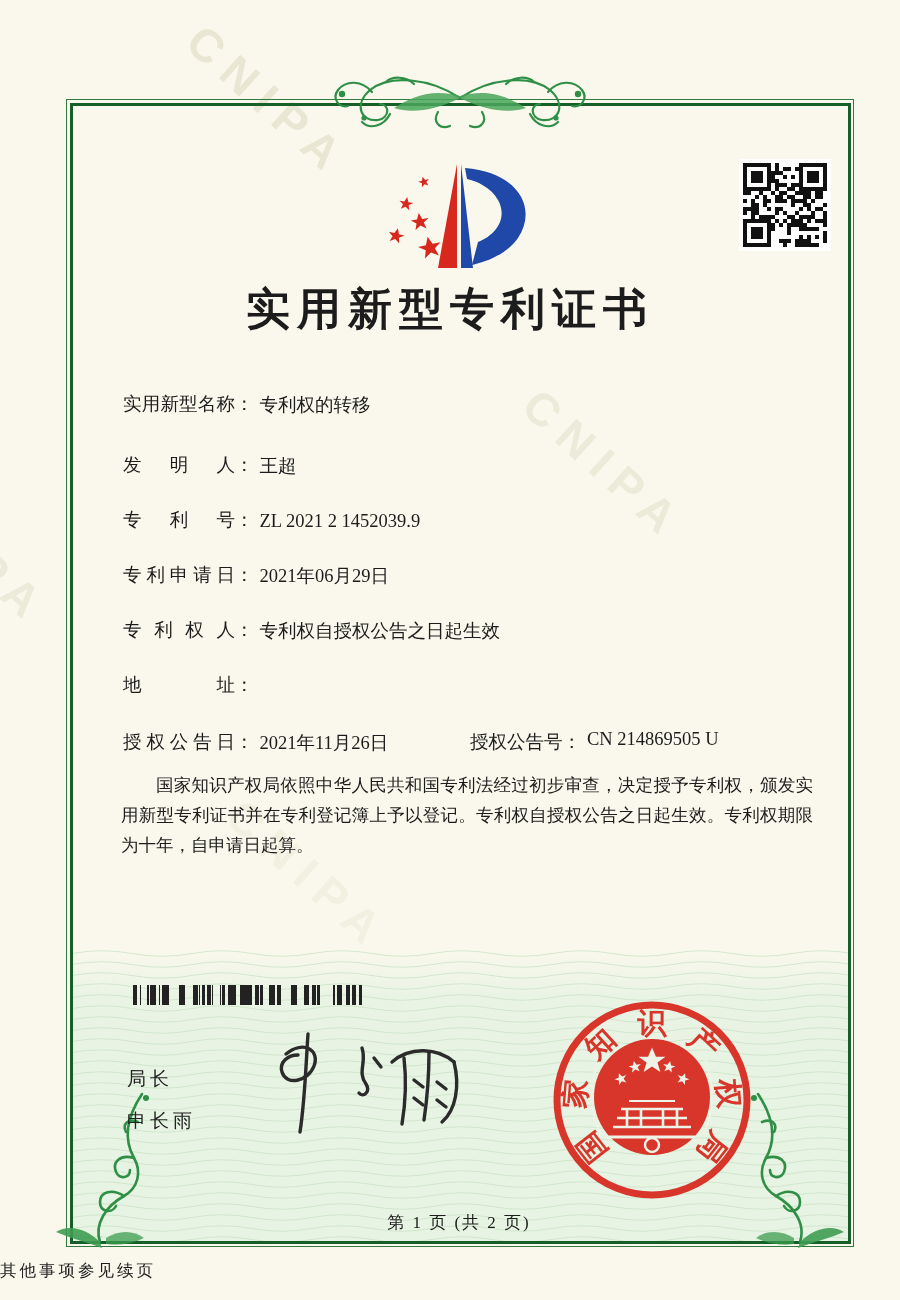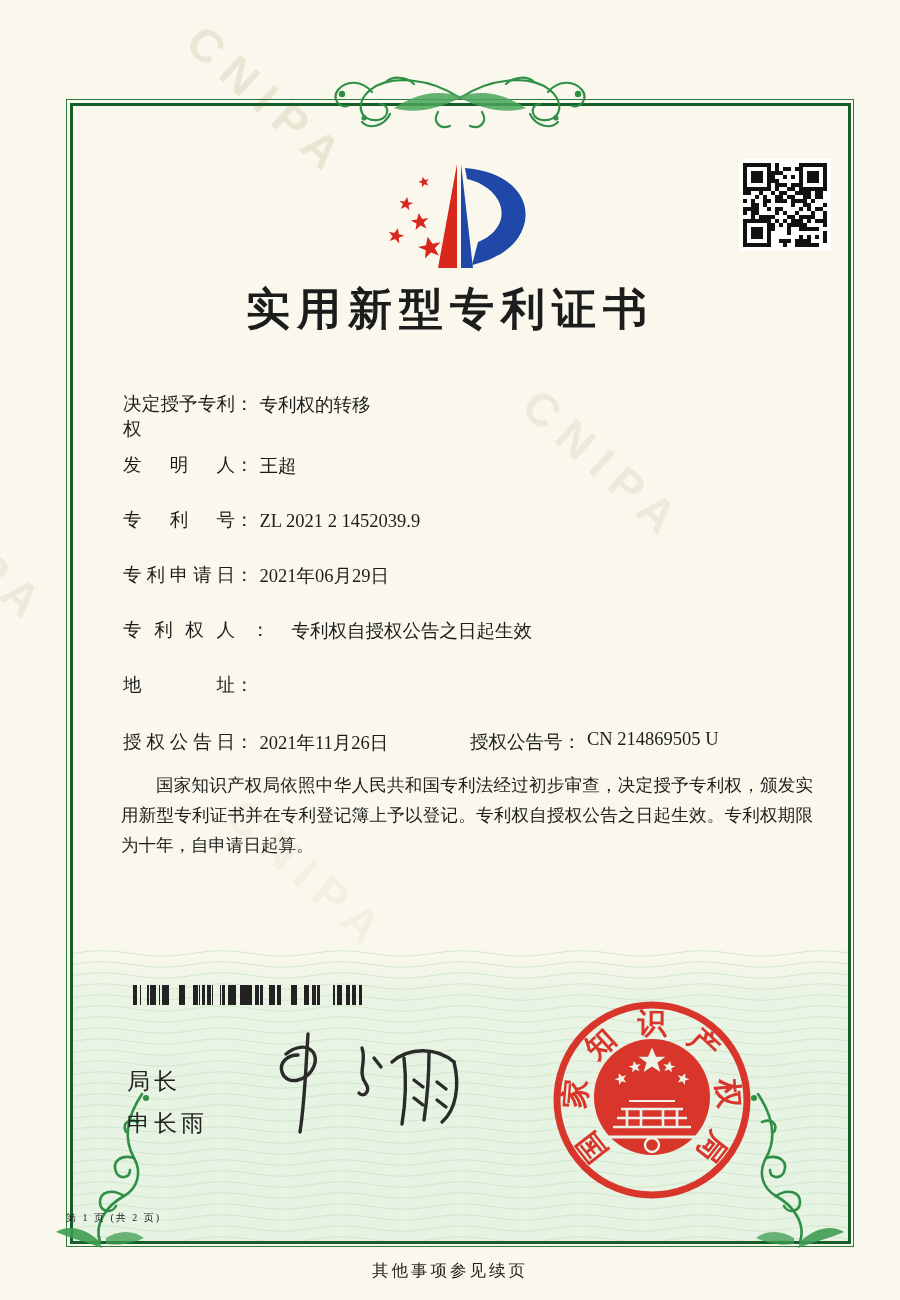--- a/index.html
+++ b/index.html
@@ -49,34 +49,34 @@
          line-height:30px;text-align:justify;}
   #paras p{margin:0;text-indent:2em;}
 
   
   #barcode{position:absolute;left:125px;top:985px;width:242px;height:20px;
            font-size:0;line-height:0;white-space:nowrap;}
   #barcode i{display:inline-block;height:20px;}
   #barcode i.b{background:#222;}
 
   
-  .signer{position:absolute;left:127px;font-size:23px;letter-spacing:4px;
+  .signer{position:absolute;left:127px;font-size:19px;letter-spacing:4px;
           font-family:"Liberation Sans","DejaVu Sans",sans-serif;color:#222;}
   #sig{position:absolute;left:252px;top:1022px;width:230px;height:118px;}
 
   
   #seal{position:absolute;left:549px;top:997px;width:206px;height:206px;opacity:.93;}
   #seal svg{position:absolute;left:0;top:0;}
   .ring-ch{position:absolute;left:50%;top:50%;font-size:29px;font-weight:bold;
            color:#d8281e;font-family:"Liberation Serif","DejaVu Serif",serif;}
   #sealdate{position:absolute;left:560px;top:1142px;width:200px;text-align:center;
             font-size:17.5px;letter-spacing:1px;color:#111;z-index:5;}
 
-  #pageno{position:absolute;left:66px;top:1211px;width:786px;font-size:10px;letter-spacing:2px;}
-  #contnote{position:absolute;left:0;top:1260px;width:900px;text-align:center;font-size:16.5px;letter-spacing:3px;}
+  #pageno{position:absolute;left:66px;top:1211px;width:786px;text-align:center;font-size:17px;letter-spacing:2px;}
+  #contnote{position:absolute;left:0;top:1260px;width:900px;text-align:left;font-size:16.5px;letter-spacing:3px;}
 </style>
 </head>
 <body>
 
 <div id="page">
 
   <div class="wm" style="left:212px;top:14px;">CNIPA</div>
   <div class="wm w2" style="left:548px;top:378px;">CNIPA</div>
   <div class="wm w2" style="left:-88px;top:462px;">CNIPA</div>
   <div class="wm w2" style="left:252px;top:788px;opacity:.55;">CNIPA</div>
@@ -150,40 +150,40 @@
       <use href="#st" transform="translate(34,48) scale(0.7) rotate(10)"></use>
       <use href="#st" transform="translate(48,66) scale(0.9) rotate(-8)"></use>
       <use href="#st" transform="translate(24,80) scale(0.8) rotate(14)"></use>
       <use href="#st" transform="translate(58,92) scale(1.15) rotate(-12)"></use>
     </g>
   </svg>
 
   <div id="title">实用新型专利证书</div>
 
   <div class="row" style="top:391px;">
-    <span class="lbl">决定授予专利权</span>
+    <span class="lbl">实用新型名称</span>
       <span class="colon">：</span>
     <span class="val">专利权的转移</span>
   </div>
   <div class="row" style="top:452px;">
     <span class="lbl">发明人</span>
       <span class="colon">：</span>
     <span class="val">王超</span>
   </div>
   <div class="row" style="top:507px;">
     <span class="lbl">专利号</span>
       <span class="colon">：</span>
     <span class="val">ZL 2021 2 1452039.9</span>
   </div>
   <div class="row" style="top:562px;">
     <span class="lbl">专利申请日</span>
       <span class="colon">：</span>
     <span class="val">2021年06月29日</span>
   </div>
-  <div class="row" style="top:617px;gap:16px;">
+  <div class="row" style="top:617px;">
     <span class="lbl">专利权人</span>
       <span class="colon">：</span>
     <span class="val">专利权自授权公告之日起生效</span>
   </div>
   <div class="row" style="top:672px;">
     <span class="lbl">地址</span>
       <span class="colon">：</span>
   </div>
   <div class="row" style="top:729px;width:700px;">
     <span class="lbl">授权公告日</span>

